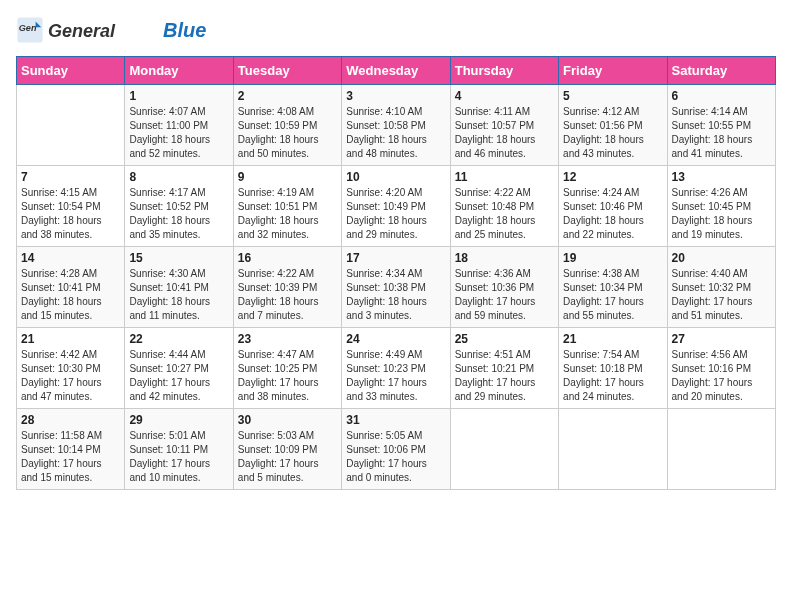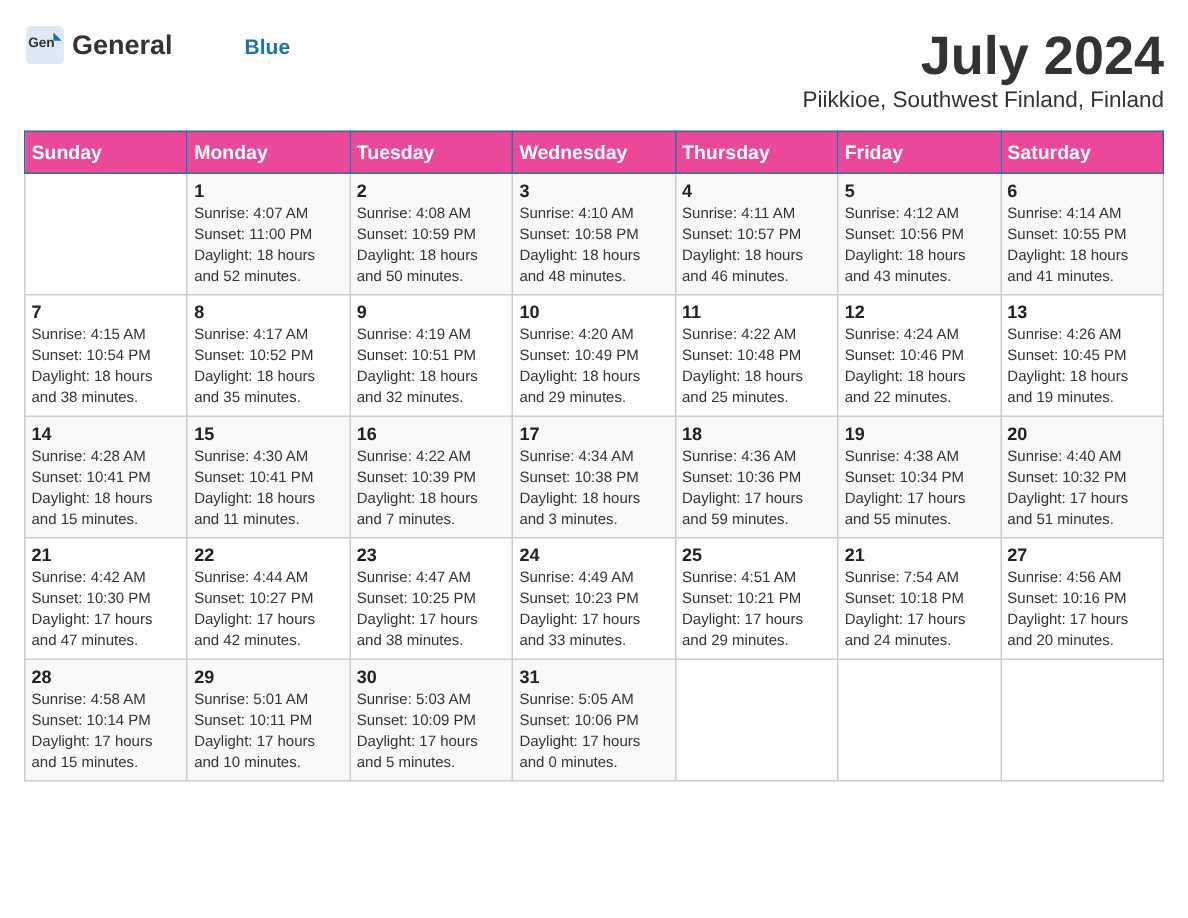--- a/index.html
+++ b/index.html
@@ -5,23 +5,23 @@
     * { margin: 0; padding: 0; box-sizing: border-box; }
     body {
       font-family: Arial, sans-serif;
       background: #fff;
       width: 792px;
       min-height: 612px;
       padding: 16px;
     }
     .header-section {
       display: flex;
-      justify-content: space-between;
       align-items: flex-start;
       margin-bottom: 12px;
+      font-style: italic;
     }
     .logo {
       display: flex;
       align-items: center;
       gap: 4px;
     }
     .logo-icon {
       width: 28px;
       height: 28px;
     }
@@ -83,26 +83,22 @@
 <body>
 
 <div class="header-section">
   <div class="logo">
     <svg class="logo-icon" viewBox="0 0 40 40" xmlns="http://www.w3.org/2000/svg">
       <rect x="2" y="2" width="36" height="36" rx="4" fill="#1a6fba" opacity="0.15"></rect>
       <text x="4" y="22" font-size="13" font-weight="bold" fill="#333" font-family="Arial">Gen</text>
       <path d="M28 8 L36 16 L28 16 Z" fill="#1a6fba"></path>
     </svg>
     <div>
-      <span style="font-size:18px;font-weight:bold;color:#333;">General</span><span style="font-size:14px;font-weight:bold;color:#1a6fba;padding-left:48px;">Blue</span>
+      <span style="font-size:18px;font-weight:bold;color:#333;">General</span><span style="font-size:20px;font-weight:bold;color:#1a6fba;padding-left:48px;">Blue</span>
     </div>
-  </div>
-  <div class="title-section">
-    <div class="month-year">July 2024</div>
-    <div class="location">Piikkioe, Southwest Finland, Finland</div>
   </div>
 </div>
 
 <table>
   <thead>
     <tr>
       <th>Sunday</th>
       <th>Monday</th>
       <th>Tuesday</th>
       <th>Wednesday</th>
@@ -125,21 +121,21 @@
         <td>
           <div class="day-number">3</div>
           <div class="day-info"><span>Sunrise: 4:10 AM</span><br><span>Sunset: 10:58 PM</span><br><span>Daylight: 18 hours and 48 minutes.</span></div>
         </td>
         <td>
           <div class="day-number">4</div>
           <div class="day-info"><span>Sunrise: 4:11 AM</span><br><span>Sunset: 10:57 PM</span><br><span>Daylight: 18 hours and 46 minutes.</span></div>
         </td>
         <td>
           <div class="day-number">5</div>
-          <div class="day-info"><span>Sunrise: 4:12 AM</span><br><span>Sunset: 10:56 PM</span><br><span>Daylight: 18 hours and 43 minutes.</span></div>
+          <div class="day-info"><span>Sunrise: 4:12 AM</span><br><span>Sunset: 01:56 PM</span><br><span>Daylight: 18 hours and 43 minutes.</span></div>
         </td>
         <td>
           <div class="day-number">6</div>
           <div class="day-info"><span>Sunrise: 4:14 AM</span><br><span>Sunset: 10:55 PM</span><br><span>Daylight: 18 hours and 41 minutes.</span></div>
         </td>
       </tr>
       <tr>
         <td>
           <div class="day-number">7</div>
           <div class="day-info"><span>Sunrise: 4:15 AM</span><br><span>Sunset: 10:54 PM</span><br><span>Daylight: 18 hours and 38 minutes.</span></div>
@@ -225,21 +221,21 @@
           <div class="day-info"><span>Sunrise: 7:54 AM</span><br><span>Sunset: 10:18 PM</span><br><span>Daylight: 17 hours and 24 minutes.</span></div>
         </td>
         <td>
           <div class="day-number">27</div>
           <div class="day-info"><span>Sunrise: 4:56 AM</span><br><span>Sunset: 10:16 PM</span><br><span>Daylight: 17 hours and 20 minutes.</span></div>
         </td>
       </tr>
       <tr>
         <td>
           <div class="day-number">28</div>
-          <div class="day-info"><span>Sunrise: 4:58 AM</span><br><span>Sunset: 10:14 PM</span><br><span>Daylight: 17 hours and 15 minutes.</span></div>
+          <div class="day-info"><span>Sunrise: 11:58 AM</span><br><span>Sunset: 10:14 PM</span><br><span>Daylight: 17 hours and 15 minutes.</span></div>
         </td>
         <td>
           <div class="day-number">29</div>
           <div class="day-info"><span>Sunrise: 5:01 AM</span><br><span>Sunset: 10:11 PM</span><br><span>Daylight: 17 hours and 10 minutes.</span></div>
         </td>
         <td>
           <div class="day-number">30</div>
           <div class="day-info"><span>Sunrise: 5:03 AM</span><br><span>Sunset: 10:09 PM</span><br><span>Daylight: 17 hours and 5 minutes.</span></div>
         </td>
         <td>

